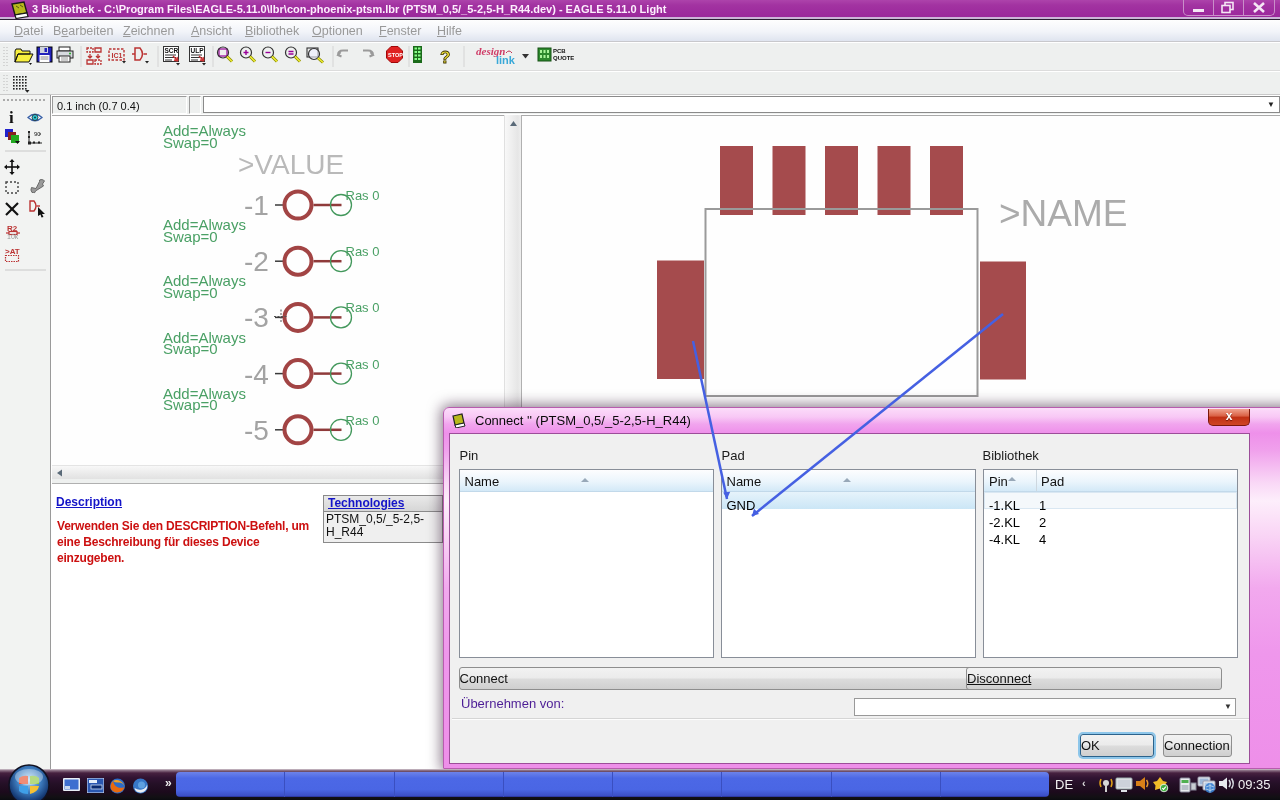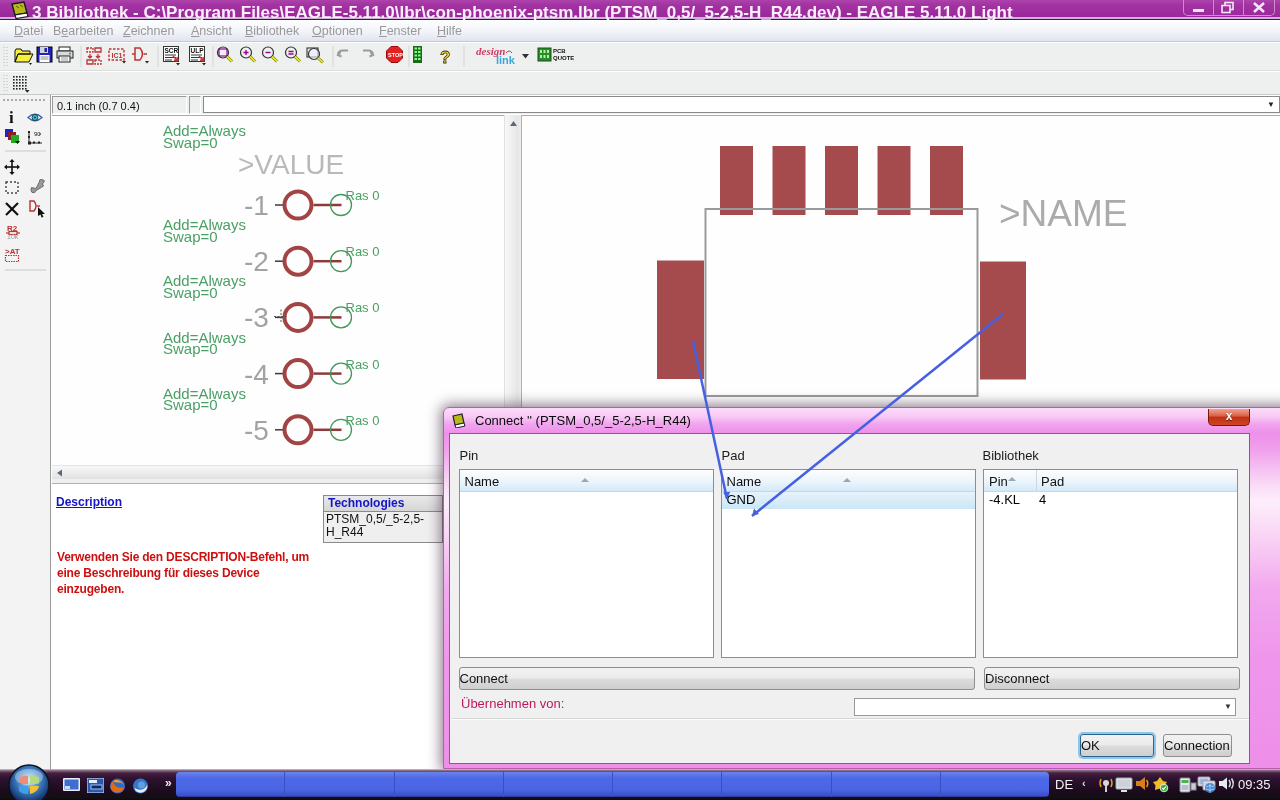--- a/index.html
+++ b/index.html
@@ -5,21 +5,21 @@
   * { margin:0; padding:0; box-sizing:border-box; -webkit-font-smoothing:antialiased; }
   html,body { width:1280px; height:800px; overflow:hidden; }
   body { font-family:"Liberation Sans", sans-serif; position:relative; background:#fff; }
   .abs { position:absolute; }
 
   
   #titlebar { left:0; top:0; width:1280px; height:17px;
     background:linear-gradient(#ad43ab, #a233a1 30%, #9e2c9e 70%, #9a289a); }
   #titleline1 { left:0; top:17px; width:1280px; height:1.5px; background:#ccb4d8; }
   #titleline2 { left:0; top:18.5px; width:1280px; height:1.5px; background:#2c2135; }
-  #titletext { left:32px; top:3px; color:#fdeefd; font-size:17px; font-weight:bold; }
+  #titletext { left:32px; top:3px; color:#fdeefd; font-size:11px; font-weight:bold; }
   #winbtns { right:5px; top:0px; width:92px; height:16px; border:1px solid #c98fc9; border-top:none;
     border-radius:0 0 5px 5px; display:flex; }
   .wbtn { flex:1; border-right:1px solid #c98fc9; position:relative; }
   .wbtn:last-child { border-right:none; }
 
   
   #menubar { left:0; top:20px; width:1280px; height:22px;
     background:linear-gradient(#fefefe, #f2f4f9 55%, #dfe4ef);
     border-bottom:1px solid #c8c8cc; color:#999; font-size:12.5px; }
   #menubar span { position:absolute; top:4px; }
@@ -59,21 +59,21 @@
     background:linear-gradient(#f0a28e, #d95f43 45%, #c03014 50%, #cf4524);
     border:1px solid #7c180a; border-top:none; color:#fff; font-size:12px; font-weight:bold;
     text-align:center; line-height:14px; text-shadow:0 1px 1px #701505; }
   .dlbl { font-size:13px; color:#1a1a1a; }
   .dlist { width:255px; height:189px; background:#fff; border:1px solid #888e98; font-size:13px; }
   .lhead { position:relative; height:22px; background:linear-gradient(#fdfdfe, #ebf5fc 55%, #d3e9f7);
     border-bottom:1px solid #c2d9ea; }
   .hname { position:absolute; left:5px; top:4px; color:#111; }
   .sort { position:absolute; top:1px; }
   .hdiv { position:absolute; left:52px; top:0; width:1px; height:21px; background:#cdd7df; }
-  .lrow { position:relative; height:17.4px; padding:0 0 0 5px; color:#000; }
+  .lrow { position:relative; height:17.4px; padding:6px 0 0 5px; color:#000; }
   .lrow span { display:inline-block; }
   .lrow .c2 { position:absolute; left:55px; }
   .selrow { background:linear-gradient(#e6f3fb, #cbe6f6); }
   .hirow { background:#f4f8fb; box-shadow:inset 0 0 0 1px #d9e7f2; }
   .vbtn { height:23px; background:linear-gradient(#f2f2f2, #ebebeb 48%, #dcdcdc 52%, #cfcfcf);
     border:1px solid #8e8e8e; border-radius:3px; font-size:13px; color:#111; text-align:left;
     line-height:21px; }
   .okbtn { border:1px solid #2c628b; box-shadow:0 0 0 2px #8dc6ea; }
   #dcombo { left:404px; top:264px; width:382px; height:18px; background:#fff; border:1px solid #999; }
   #dcarrow { position:absolute; right:3px; top:3px; font-size:8px; color:#333; }
@@ -468,22 +468,22 @@
 </div>
 <div class="abs" id="lc-hscroll">
   <svg width="452" height="14">
       <path d="M5 7 L10 3.5 L10 10.5 Z" fill="#5a6a78"></path>
       <path d="M447 7 L442 3.5 L442 10.5 Z" fill="#5a6a78"></path>
     </svg>
 </div>
 <div class="abs" style="left:52px;top:479px;width:452px;height:4px;background:#eef0ef;"></div>
 <div class="abs" id="bottompanel">
   <div class="abs" style="left:4px;top:11px;font-size:12px;font-weight:bold;color:#1414c8;text-decoration:underline;">Description</div>
-  <div class="abs" style="left:5px;top:34px;font-size:12px;font-weight:bold;color:#cc1010;line-height:16px;white-space:nowrap;letter-spacing:-0.2px;margin-top:31px;">Verwenden Sie den DESCRIPTION-Befehl, um<br>eine Beschreibung für dieses Device<br>einzugeben.</div>
-  <div class="abs" style="left:271px;top:11px;width:120px;height:17px;background:linear-gradient(#e9e9e9,#d6d6d6);border:1px solid #8a8a8a;font-size:12px;font-weight:bold;color:#1414c8;padding:0px 0 0 4px;"><span style="">Technologies</span></div>
+  <div class="abs" style="left:5px;top:34px;font-size:12px;font-weight:bold;color:#cc1010;line-height:16px;white-space:nowrap;letter-spacing:-0.2px;">Verwenden Sie den DESCRIPTION-Befehl, um<br>eine Beschreibung für dieses Device<br>einzugeben.</div>
+  <div class="abs" style="left:271px;top:11px;width:120px;height:17px;background:linear-gradient(#e9e9e9,#d6d6d6);border:1px solid #8a8a8a;font-size:12px;font-weight:bold;color:#1414c8;padding:0px 0 0 4px;"><span style="text-decoration:underline;">Technologies</span></div>
   <div class="abs" style="left:271px;top:28px;width:120px;height:31px;background:#efefef;border:1px solid #8a8a8a;border-top:none;font-size:12px;color:#111;padding:1px 0 0 2px;line-height:13px;">PTSM_0,5/_5-2,5-<br>H_R44</div>
 </div>
 <div class="abs" id="rightcanvas" style="transform:translateZ(0);">
 <svg width="738" height="654" font-family="Liberation Sans, sans-serif">
   <g fill="#a54b4d">
     <rect x="198" y="30" width="33" height="69"></rect>
     <rect x="250.5" y="30" width="33" height="69"></rect>
     <rect x="303" y="30" width="33" height="69"></rect>
     <rect x="355.5" y="30" width="33" height="69"></rect>
     <rect x="408" y="30" width="33" height="69"></rect>
@@ -532,25 +532,27 @@
     </div>
     <div class="abs dlist" style="left:533px;top:34.5px;">
       <div class="lhead">
           <span class="hname" style="left:5px;">Pin</span>
           <span class="sort" style="left:23px;top:0px;"><svg width="10" height="6">
               <path d="M5 1 L9 5 L1 5 Z" fill="#98a8b8"></path>
             </svg></span>
           <span class="hname" style="left:57px;">Pad</span>
           <span class="hdiv"></span>
         </div>
+      <div class="lrow hirow"><span>-1.KL</span><span class="c2">1</span></div>
+      <div class="lrow"><span>-2.KL</span><span class="c2">2</span></div>
       <div class="lrow"><span>-4.KL</span><span class="c2">4</span></div>
     </div>
     <div class="abs vbtn" style="left:8.5px;top:233px;width:516px;">Connect</div>
-    <div class="abs vbtn" style="left:534px;top:233px;width:256px;">Disconnect</div>
-    <div class="abs" style="left:11px;top:262px;font-size:13px;color:#be185d;">Übernehmen von:</div>
+    <div class="abs vbtn" style="left:516px;top:233px;width:256px;text-decoration:underline;">Disconnect</div>
+    <div class="abs" style="left:11px;top:262px;font-size:13px;color:#4c1d95;">Übernehmen von:</div>
     <div class="abs" id="dcombo">
         <span id="dcarrow">▼</span>
       </div>
     <div class="abs" style="left:2px;top:284px;width:797px;height:2px;border-top:1px solid #d5d5d5;border-bottom:1px solid #fdfdfd;"></div>
     <div class="abs vbtn okbtn" style="left:630px;top:300px;width:74px;">OK</div>
     <div class="abs vbtn" style="left:713px;top:300px;width:69px;">Connection</div>
   </div>
 </div>
 <svg class="abs" id="bluelines" width="1280" height="800" style="left:0;top:0;pointer-events:none;">
   <line x1="693" y1="341" x2="727" y2="499" stroke="#4560e2" stroke-width="2.5"></line>

